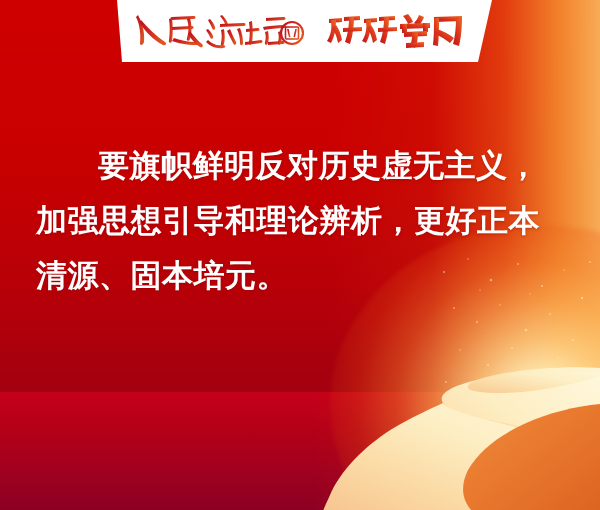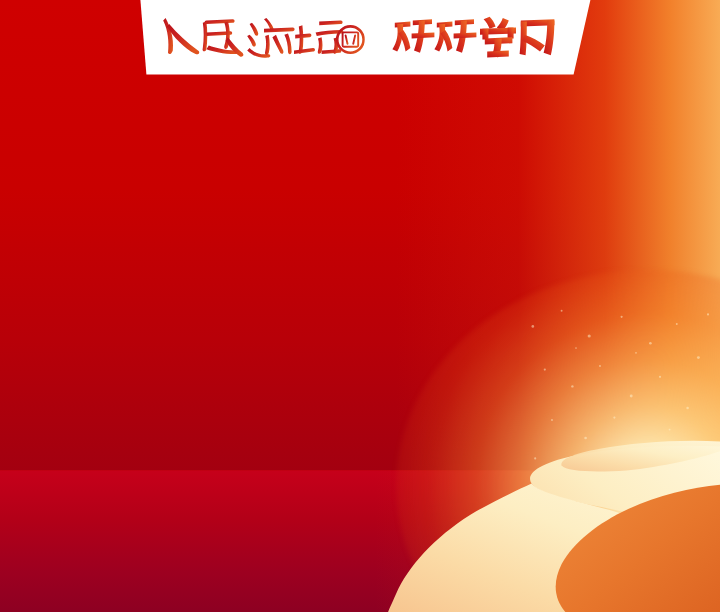--- a/index.html
+++ b/index.html
@@ -367,14 +367,15 @@
           <path d="M108,6 L136,5 L136,10 L108,11 Z"></path>
           <path d="M108,7 L113,7 C113,16 113,26 112,35 L107,34 C108,26 108,16 108,9 Z"></path>
           <path d="M130,6 L136,6 C136,16 135,27 133,35 L127,33 C129,26 130,16 130,8 Z"></path>
           <path d="M111,18 C117,20 123,23 128,27 L124,32 C119,28 114,25 109,23 Z"></path>
         </g>
       </svg>
 
     </div>
   </div>
 
+  <div class="quote">要旗帜鲜明反对历史虚无主义，加强思想引导和理论辨析，更好正本清源、固本培元。</div>
 
 </div>
 
 </body></html>

